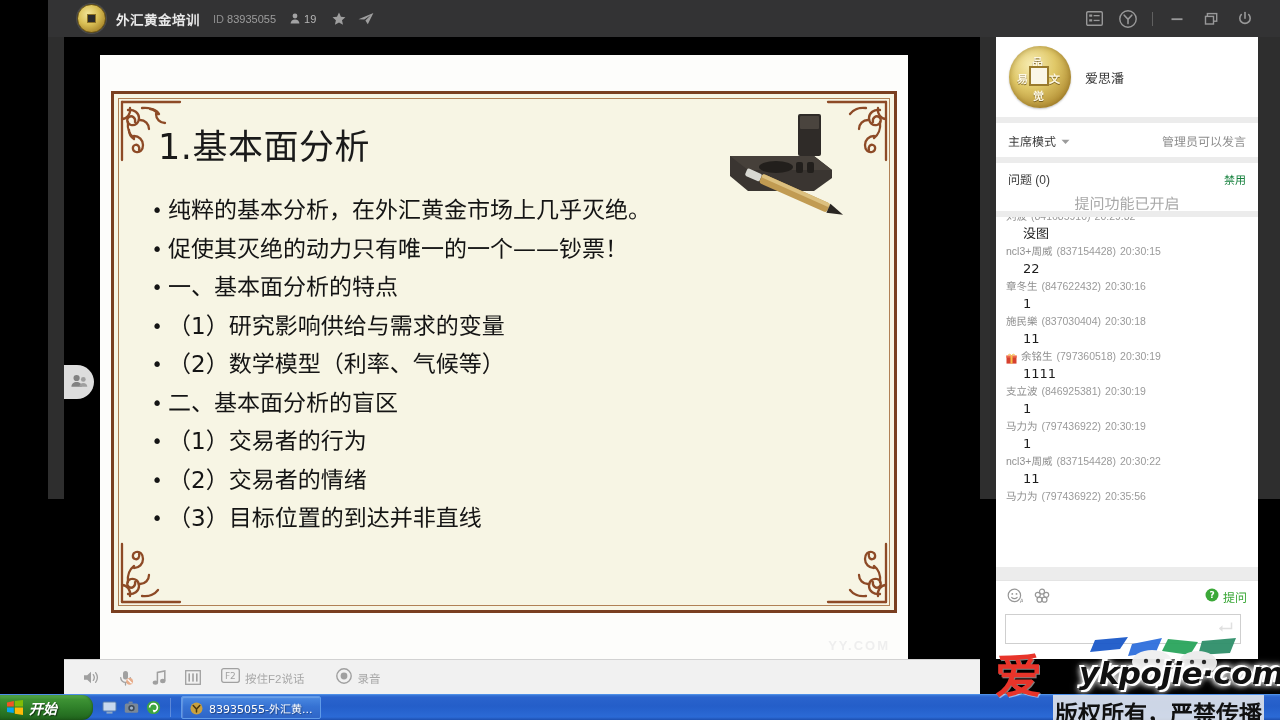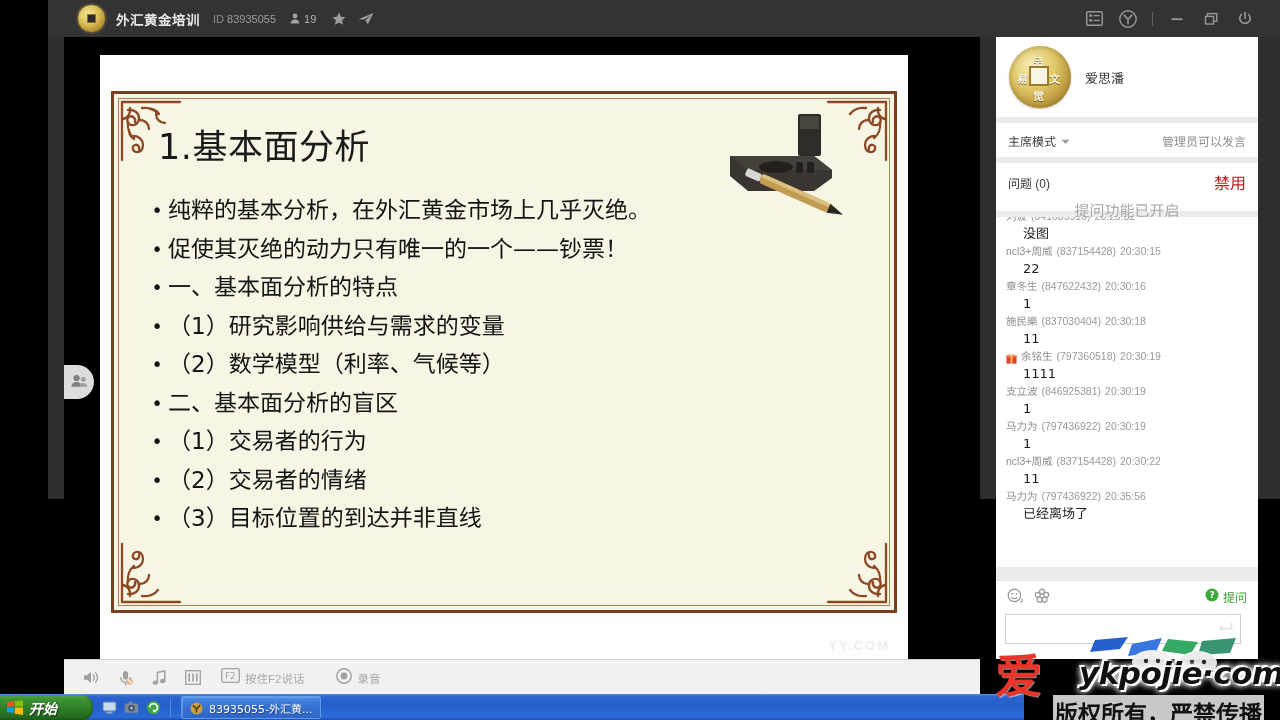--- a/index.html
+++ b/index.html
@@ -149,21 +149,21 @@
   #host-name{margin-left:14px;font-size:13px;color:#333;}
 
   #mode-card{height:34px;display:flex;align-items:center;padding:0 12px;}
   #mode-left{display:flex;align-items:center;gap:5px;}
   #mode-text{font-size:12px;color:#3c3c3c;}
   #mode-right{margin-left:auto;font-size:12px;color:#8d8d8d;}
 
   #qa-card{height:48px;position:relative;}
   #qa-head{display:flex;align-items:center;padding:7px 12px 0 12px;}
   #qa-title{font-size:12px;color:#3c3c3c;}
-  #qa-action{margin-left:auto;font-size:16px;color:#b91c1c;cursor:pointer;}
+  #qa-action{margin-left:auto;font-size:11px;color:#15803d;cursor:pointer;}
   #qa-sub{text-align:center;font-size:15px;color:#a8a8a8;margin-top:5px;}
 
   
   #chat-wrap{position:relative;background:#fff;height:350px;overflow:hidden;}
   #chat-list{position:absolute;left:0;top:-9px;right:0;padding:0 10px;}
   .msg-head{font-size:10.5px;color:#9a9a9a;line-height:16px;white-space:nowrap;
     font-family:"Liberation Sans",sans-serif;display:flex;align-items:center;gap:4px;}
   .msg-head .uname{color:#8f8f8f;}
   .msg-body{font-size:13px;color:#1d1d1d;line-height:19px;padding-left:17px;
     font-family:"DejaVu Sans","Liberation Sans",sans-serif;}
@@ -194,21 +194,21 @@
   }
   #wm-sub{
     position:absolute;left:1053px;top:695px;font-size:23px;color:#111;
     font-weight:bold;z-index:61;font-family:"DejaVu Sans",sans-serif;
     background:rgba(235,235,235,.85);padding:0 2px;white-space:nowrap;
   }
   #wm-flags{position:absolute;left:1090px;top:636px;z-index:61;opacity:.95;}
 
   
   #taskbar{
-    position:absolute;left:0;bottom:0;width:1024px;height:25px;
+    position:absolute;left:0;bottom:0;width:1280px;height:25px;
     background:linear-gradient(180deg,#3b78d8 0%,#2a63cd 9%,#245ec9 45%,#2b6ad6 88%,#1d4fb0 100%);
     border-top:1px solid #4d8fe8;display:flex;align-items:center;
   }
   #start-btn{
     width:93px;height:25px;flex:none;display:flex;align-items:center;
     background:linear-gradient(180deg,#55a94a 0%,#3d9234 18%,#2f8029 52%,#256e21 82%,#1d5d19 100%);
     border-radius:0 11px 11px 0;box-shadow:inset -1px 0 2px rgba(0,0,0,.25);
   }
   #start-flag{width:16px;height:15px;margin-left:7px;flex:none;}
   #start-text{
@@ -603,21 +603,20 @@
             <div class="msg-body">11</div>
           </div>
 
 
           <div>
             <div class="msg-head">
               <span class="uname">马力为</span>
               <span>(797436922)</span>
               <span>20:35:56</span>
             </div>
-            <div class="msg-body">已经离场了</div>
           </div>
 
         </div>
       </div>
 
       <div id="chat-footer">
         <div id="cf-tools">
           <span class="cf-ico">
             <svg width="16" height="16" viewBox="0 0 16 16">
                 <circle cx="7.4" cy="7.4" r="6.2" fill="none" stroke="#7d7d7d" stroke-width="1.2"></circle>

